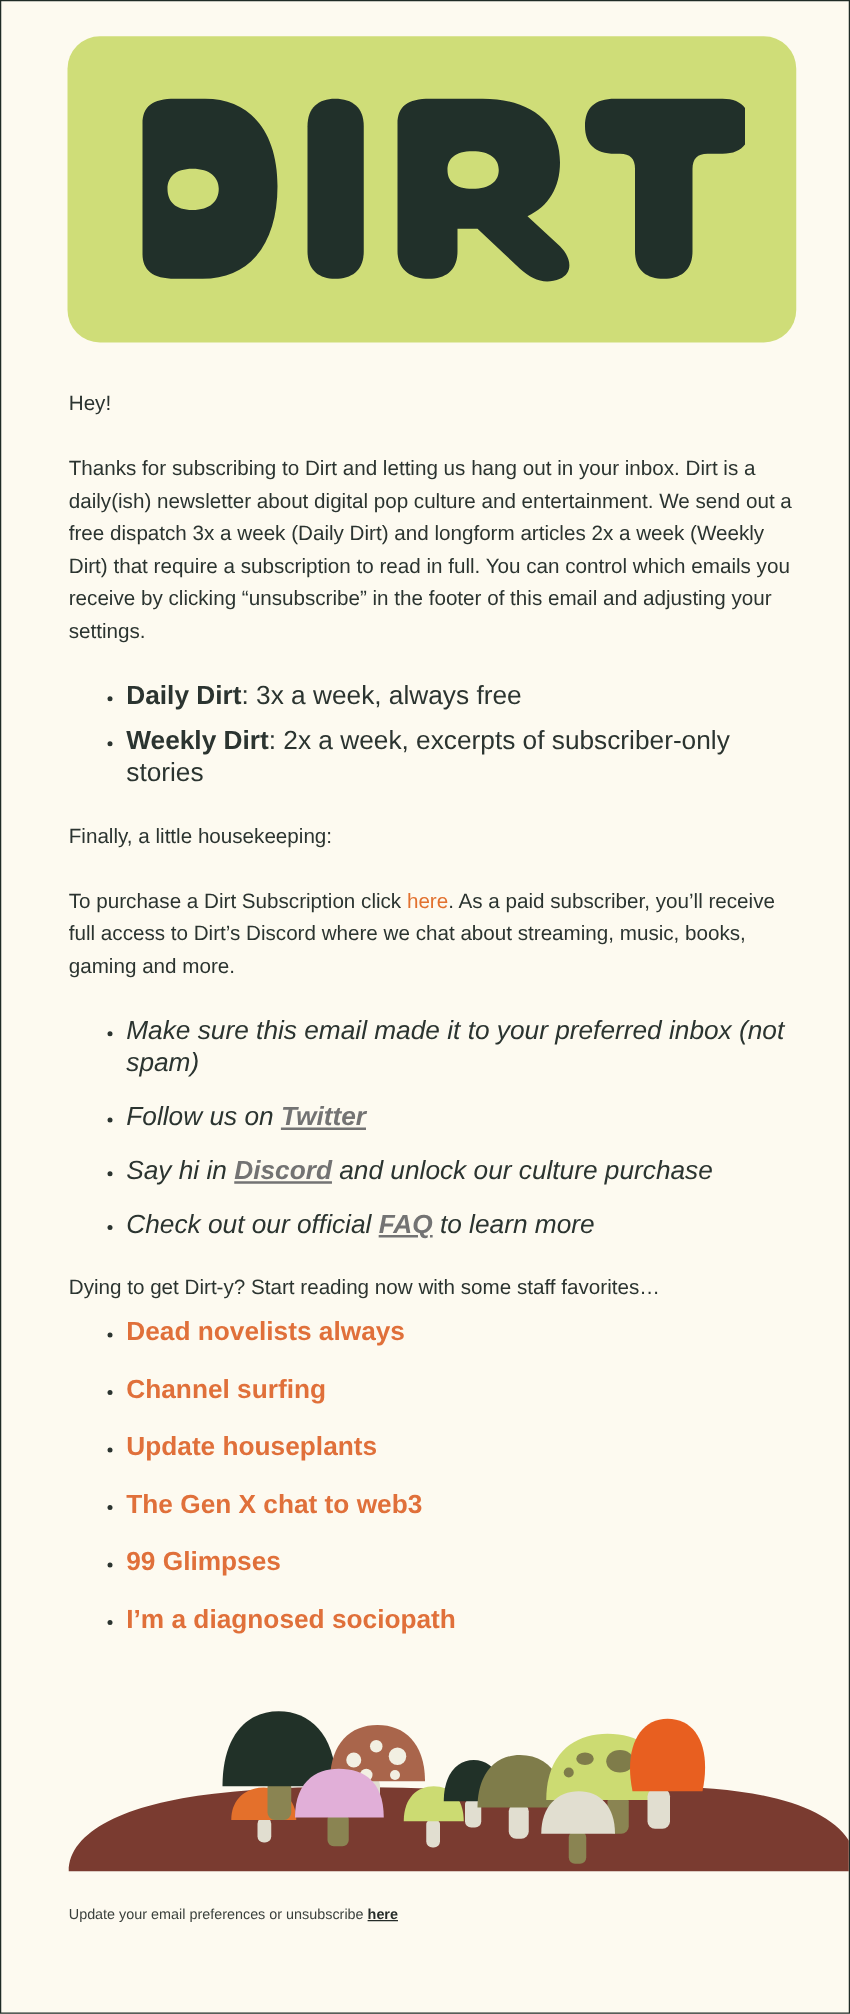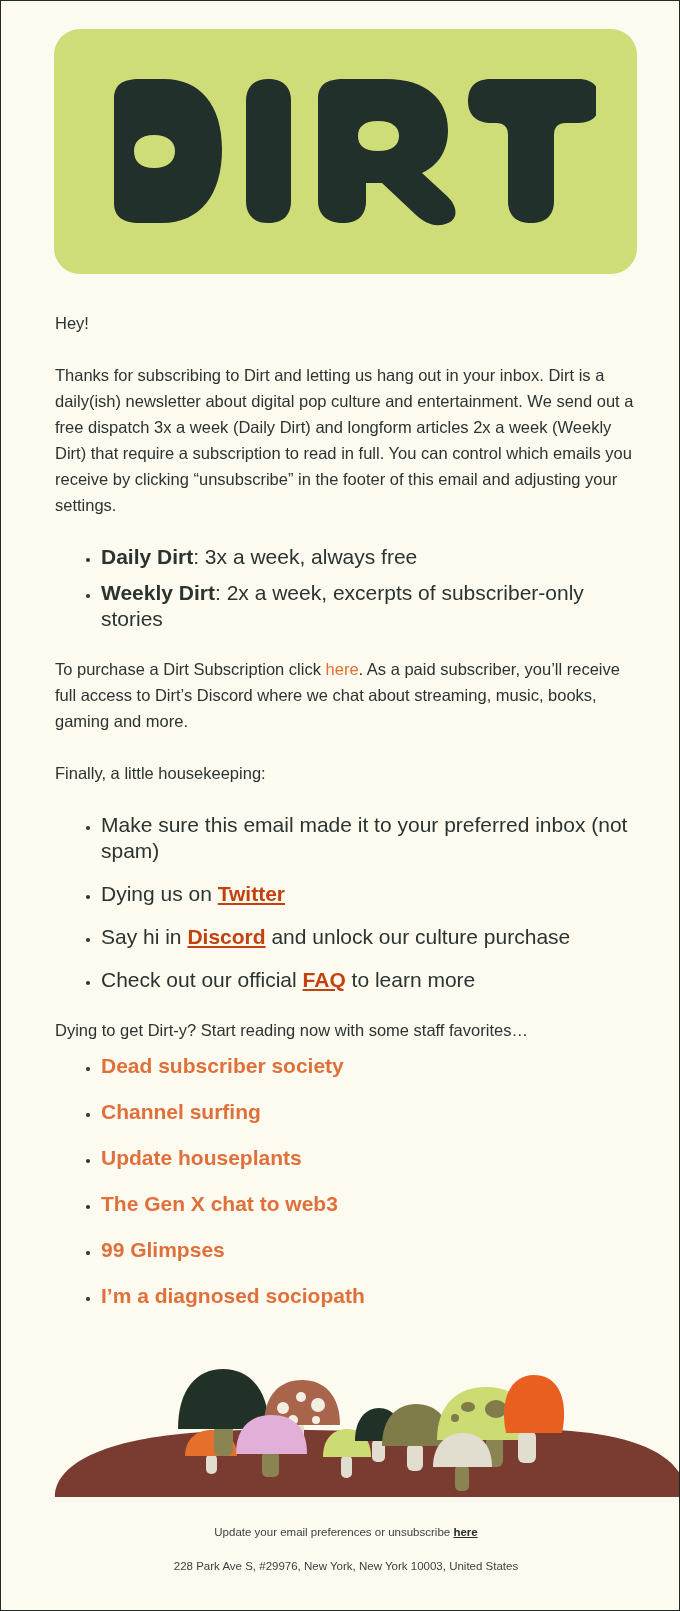--- a/index.html
+++ b/index.html
@@ -51,53 +51,52 @@
     padding-left: 46px;
     list-style: disc;
   }
   ul.bullets li {
     font-size: 21px;
     line-height: 26px;
     margin-bottom: 10px;
     color: #2b3430;
   }
   ul.bullets li::marker { font-size: 14px; }
-  ul.bullets.links li { margin-bottom: 17px; }
+  ul.bullets.links li { margin-bottom: 17px; font-style: italic; }
   ul.bullets.favorites { padding-left: 46px; margin-bottom: 0; }
   ul.bullets.favorites li { margin-bottom: 20px; }
 
   b { font-weight: bold; }
 
   a.link-plain {
     color: #e2712f;
     text-decoration: none;
   }
   a.link-underline {
-    color: #c2410c;
+    color: #737373;
     text-decoration: underline;
     font-weight: bold;
   }
   a.fav-link {
     color: #e0703a;
     font-weight: bold;
     text-decoration: none;
   }
 
   
   .illustration {
     margin-top: 38px;
     width: 680px;
     margin-left: -24px;
     height: 155px;
   }
   .illustration svg { display: block; width: 680px; height: 155px; }
 
   
   .footer {
-    text-align: center;
     padding-top: 22px;
   }
   .footer-line {
     font-size: 11.5px;
     line-height: 17px;
     color: #3a403c;
     margin: 0 0 17px 0;
   }
   .footer-line.addr { margin-bottom: 0; }
   a.footer-link {
@@ -142,45 +141,45 @@
 
     <ul class="bullets">
       <li>
         <b>Daily Dirt</b><span>: 3x a week, always free</span>
       </li>
       <li>
         <b>Weekly Dirt</b><span>: 2x a week, excerpts of subscriber-only stories</span>
       </li>
     </ul>
 
+    <p class="para">Finally, a little housekeeping:</p>
+
     <p class="para">
       <span>To purchase a Dirt Subscription click </span><a class="link-plain" href="#">here</a><span>. As a paid subscriber, you’ll receive full access to Dirt’s Discord where we chat about streaming, music, books, gaming and more.</span>
     </p>
 
-    <p class="para">Finally, a little housekeeping:</p>
-
     <ul class="bullets links">
       <li>
         <span>Make sure this email made it to your preferred inbox (not spam)</span>
       </li>
       <li>
-        <span>Dying us on </span><a class="link-underline" href="#">Twitter</a><span></span>
+        <span>Follow us on </span><a class="link-underline" href="#">Twitter</a><span></span>
       </li>
       <li>
         <span>Say hi in </span><a class="link-underline" href="#">Discord</a><span> and unlock our culture purchase</span>
       </li>
       <li>
         <span>Check out our official </span><a class="link-underline" href="#">FAQ</a><span> to learn more</span>
       </li>
     </ul>
 
     <p class="para tight">Dying to get Dirt-y? Start reading now with some staff favorites…</p>
 
     <ul class="bullets favorites">
-      <li><a class="fav-link" href="#">Dead subscriber society</a></li>
+      <li><a class="fav-link" href="#">Dead novelists always</a></li>
       <li><a class="fav-link" href="#">Channel surfing</a></li>
       <li><a class="fav-link" href="#">Update houseplants</a></li>
       <li><a class="fav-link" href="#">The Gen X chat to web3</a></li>
       <li><a class="fav-link" href="#">99 Glimpses</a></li>
       <li><a class="fav-link" href="#">I’m a diagnosed sociopath</a></li>
     </ul>
 
     <div class="illustration">
       <svg viewBox="0 0 680 155" xmlns="http://www.w3.org/2000/svg" aria-label="mushrooms on dirt mound">
 
@@ -224,17 +223,16 @@
 
         <rect x="487" y="84" width="18" height="32" rx="6" fill="#e1ded0"></rect>
         <path d="M475 86 C468 52 480 28 503 28 C527 28 538 52 531 86 Z" fill="#e85f20"></path>
       </svg>
     </div>
 
     <div class="footer">
       <p class="footer-line">
         <span>Update your email preferences or unsubscribe </span><a class="footer-link" href="#">here</a>
       </p>
-      <p class="footer-line addr">228 Park Ave S, #29976, New York, New York 10003, United States</p>
     </div>
 
   </div>
 </div>
 
 </body></html>

